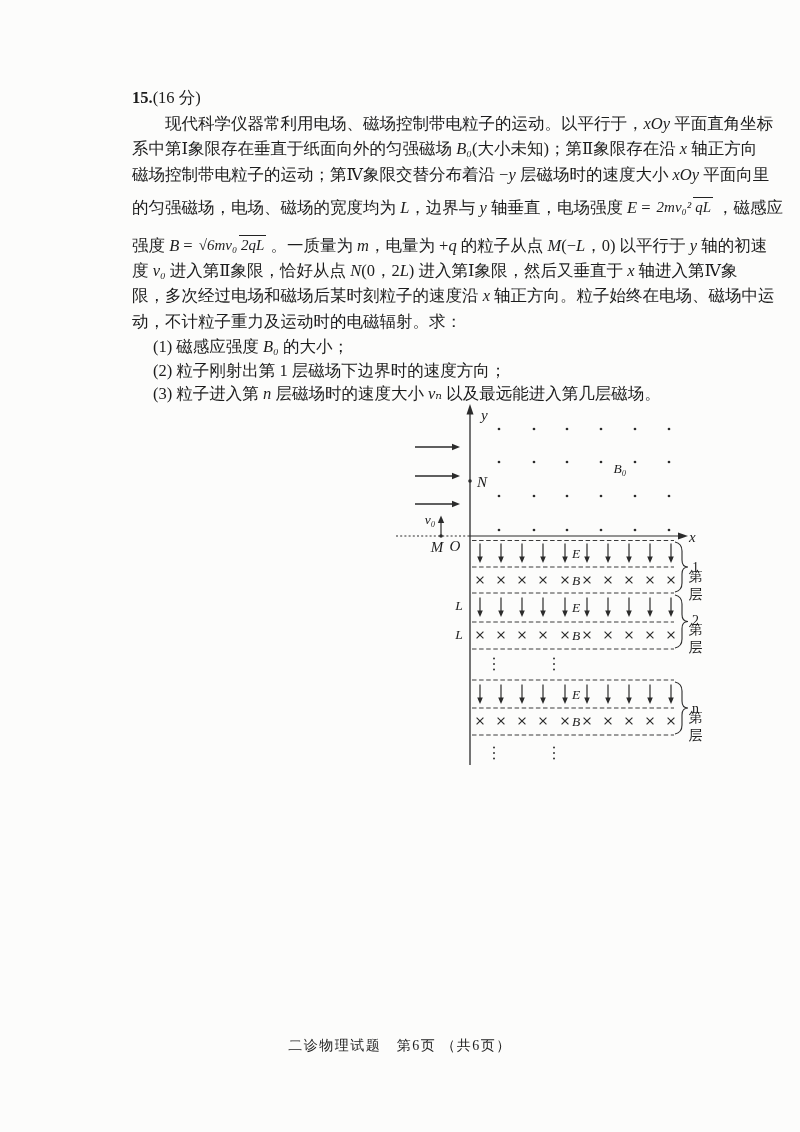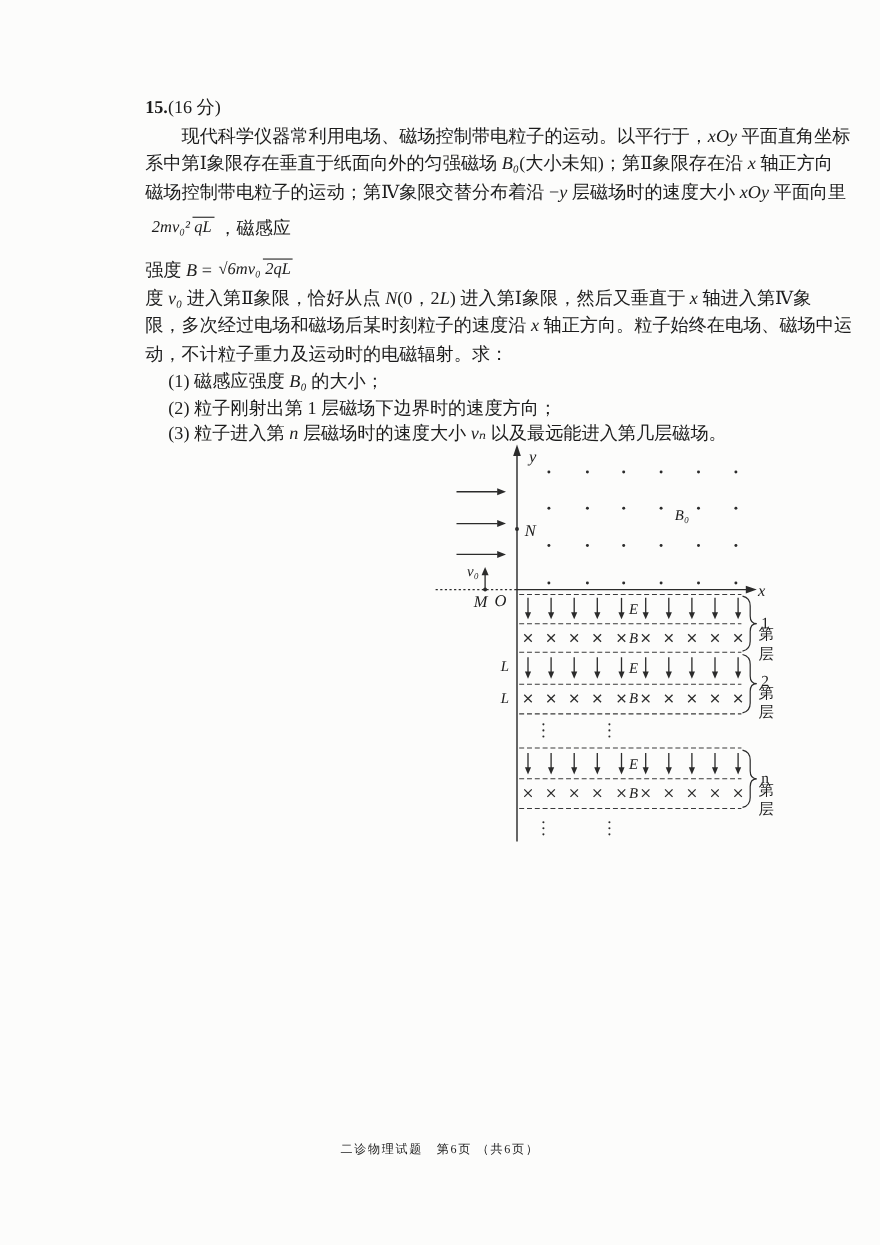--- a/index.html
+++ b/index.html
@@ -19,21 +19,21 @@
   .frac-line { display:flex; align-items:center; height:44px; }
   .frac {
     display:inline-flex; flex-direction:row; align-items:center;
     font-size:15px; line-height:1.25; margin:0 4px; vertical-align:middle;
   }
   .frac .den { border-top:1.2px solid #222; padding:0 2px; }
   .frac .num { padding:0 2px; }
   .prob-num { font-weight:bold; }
   .footer {
     position:absolute; left:0; top:1037px; width:800px;
-    text-align:center; font-size:11px; letter-spacing:1.5px;
+    text-align:center; font-size:14px; letter-spacing:1.5px;
   }
   #fig-wrap { position:absolute; left:0; top:0; width:800px; height:1132px; }
   #fig-svg { position:absolute; left:392px; top:403px; width:330px; height:375px; }
   #fig-svg text {
     font-family:"Liberation Serif","DejaVu Serif",serif; fill:#1c1c1c;
   }
   #fig-svg .fm  { font-style:italic; font-size:13.5px; }
   #fig-svg .fax { font-style:italic; font-size:15px; }
   .layer-label {
     position:absolute; left:687px; width:17px;
@@ -50,33 +50,35 @@
 
   <div class="line" style="top:87px">
     <span class="prob-num">15.</span><span>(16 分)</span>
   </div>
 
   <div class="line indent-para" style="top:113px"><span>现代科学仪器常利用电场、磁场控制带电粒子的运动。以平行于，</span><span class="m">xOy</span><span> 平面直角坐标</span></div>
   <div class="line" style="top:138px"><span>系中第Ⅰ象限存在垂直于纸面向外的匀强磁场 </span><span class="m">B₀</span><span>(大小未知)；第Ⅱ象限存在沿 </span><span class="m">x</span><span> 轴正方向</span></div>
   <div class="line" style="top:164px"><span>磁场控制带电粒子的运动；第Ⅳ象限交替分布着沿 −</span><span class="m">y</span><span> 层磁场时的速度大小 </span><span class="m">xOy</span><span> 平面向里</span></div>
 
   <div class="line frac-line" style="top:185px">
+    <span><span>的匀强磁场，电场、磁场的宽度均为 </span><span class="m">L</span><span>，边界与 </span><span class="m">y</span><span> 轴垂直，电场强度 </span><span class="m">E</span><span> =</span></span>
     <span class="frac">
       <span class="num m">2mv₀²</span>
       <span class="den m">qL</span>
     </span>
     <span><span>，磁感应</span></span>
   </div>
 
   <div class="line frac-line" style="top:223px">
     <span><span>强度 </span><span class="m">B</span><span> =</span></span>
     <span class="frac">
       <span class="num m">√6mv₀</span>
       <span class="den m">2qL</span>
     </span>
+    <span><span>。一质量为 </span><span class="m">m</span><span>，电量为 +</span><span class="m">q</span><span> 的粒子从点 </span><span class="m">M</span><span>(−</span><span class="m">L</span><span>，0) 以平行于 </span><span class="m">y</span><span> 轴的初速</span></span>
   </div>
 
   <div class="line" style="top:260px"><span>度 </span><span class="m">v₀</span><span> 进入第Ⅱ象限，恰好从点 </span><span class="m">N</span><span>(0，2</span><span class="m">L</span><span>) 进入第Ⅰ象限，然后又垂直于 </span><span class="m">x</span><span> 轴进入第Ⅳ象</span></div>
   <div class="line" style="top:285px"><span>限，多次经过电场和磁场后某时刻粒子的速度沿 </span><span class="m">x</span><span> 轴正方向。粒子始终在电场、磁场中运</span></div>
   <div class="line" style="top:311px"><span>动，不计粒子重力及运动时的电磁辐射。求：</span></div>
 
   <div class="line indent-q" style="top:336px"><span>(1) 磁感应强度 </span><span class="m">B₀</span><span> 的大小；</span></div>
   <div class="line indent-q" style="top:360px"><span>(2) 粒子刚射出第 1 层磁场下边界时的速度方向；</span></div>
   <div class="line indent-q" style="top:383px"><span>(3) 粒子进入第 </span><span class="m">n</span><span> 层磁场时的速度大小 </span><span class="m">vₙ</span><span> 以及最远能进入第几层磁场。</span></div>
 </div>

